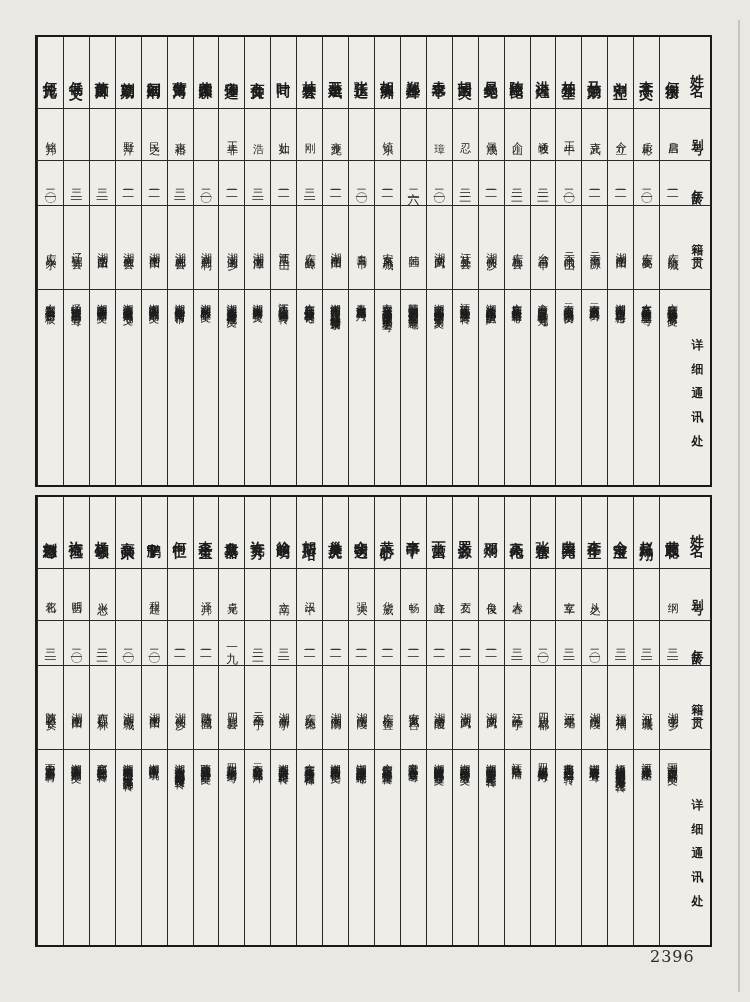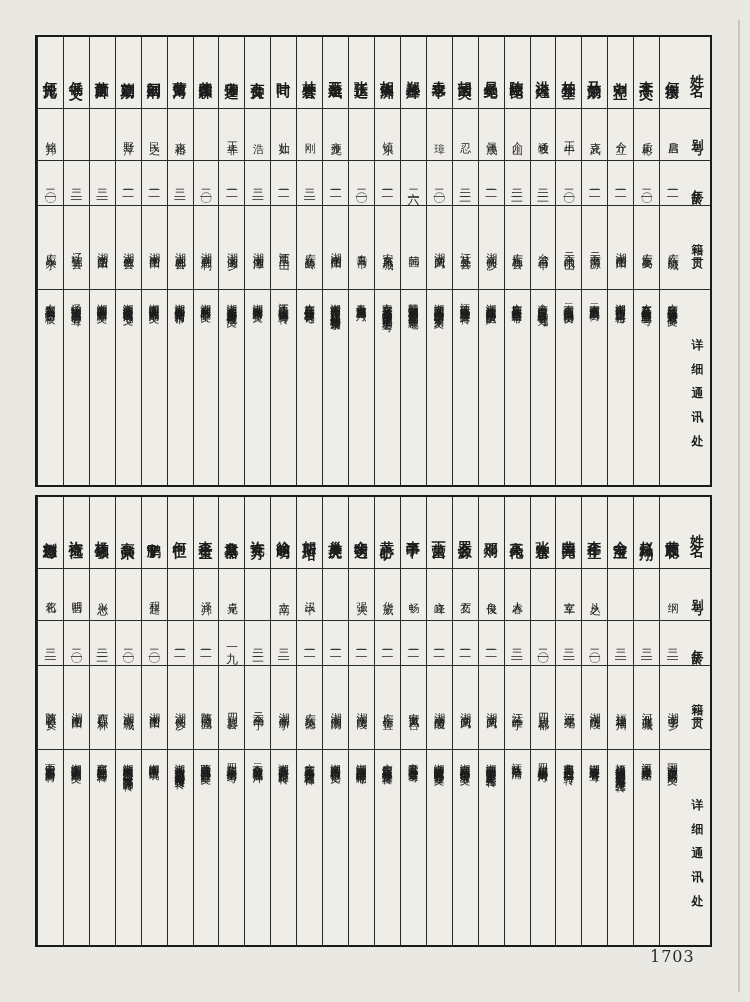--- a/index.html
+++ b/index.html
@@ -473,13 +473,13 @@
 
   <div class="col">
     <div class="cell name">刘懋谭</div>
     <div class="cell alias">化石</div>
     <div class="cell age">二二</div>
     <div class="cell native">陕西长安</div>
     <div class="cell addr">西安市南郊王曲留村</div>
   </div>
 </div>
 
-<div class="page-number">1703</div>
+<div class="page-number">2396</div>
 
 </body></html>

